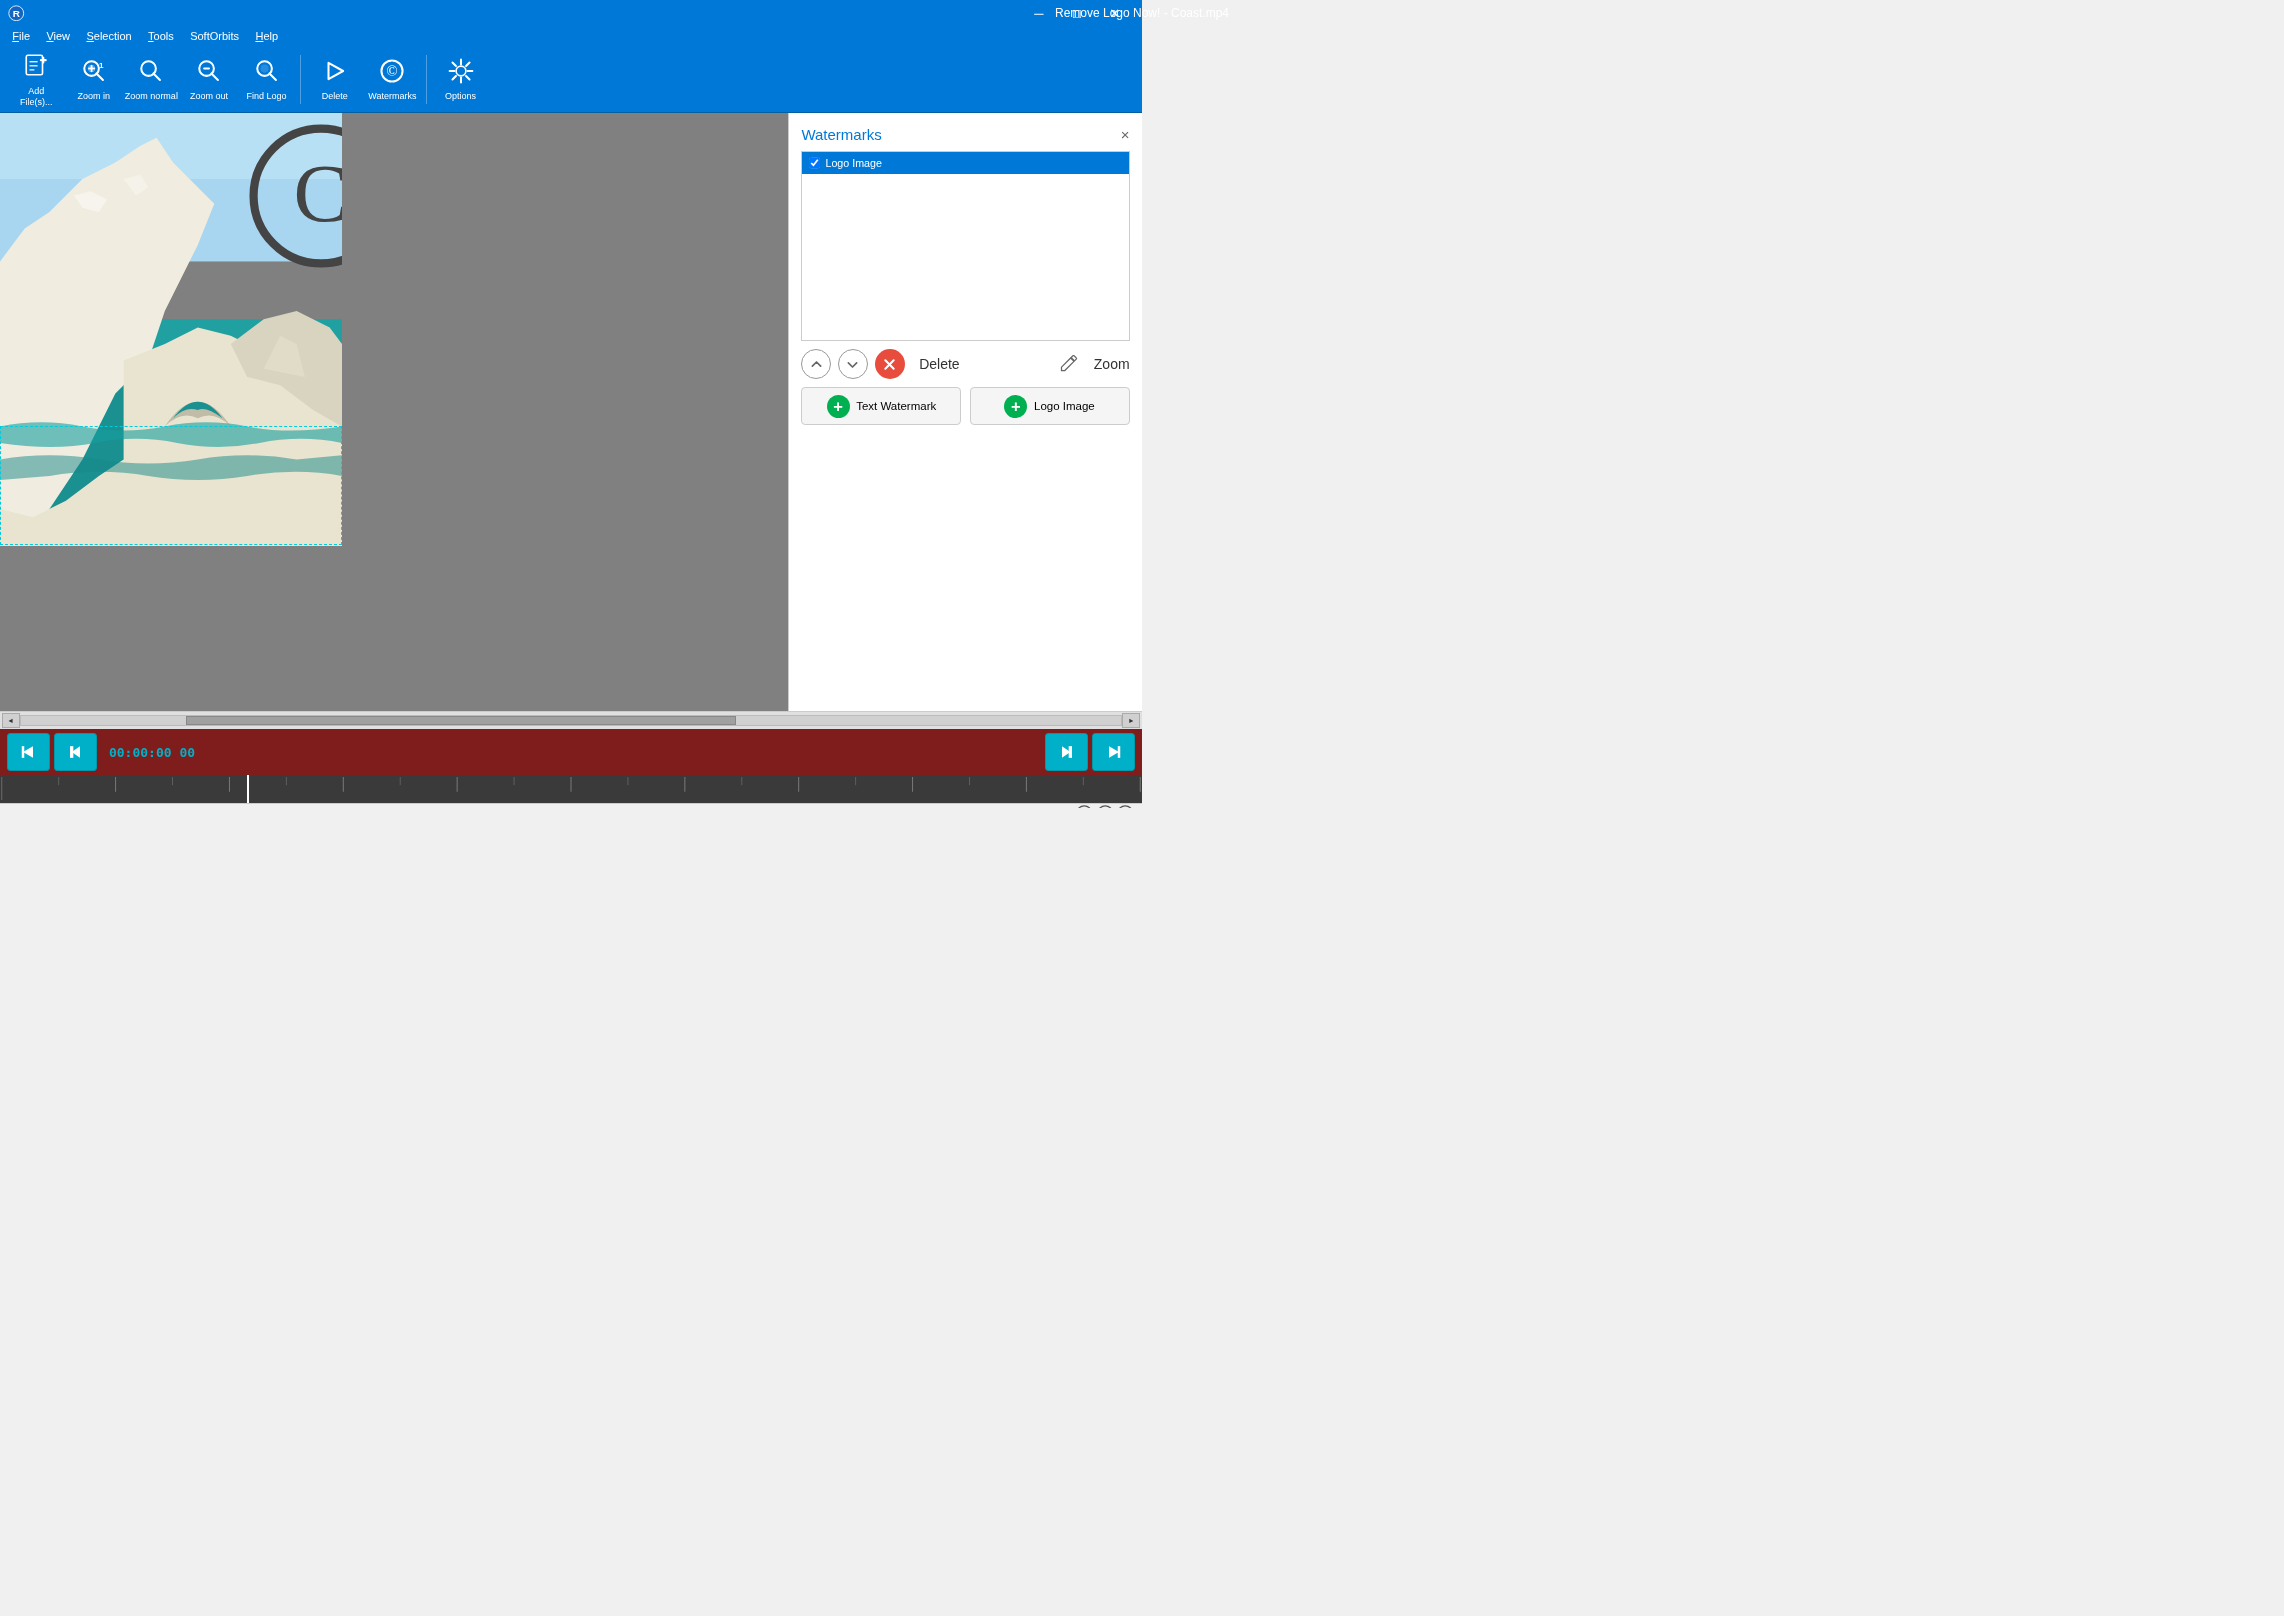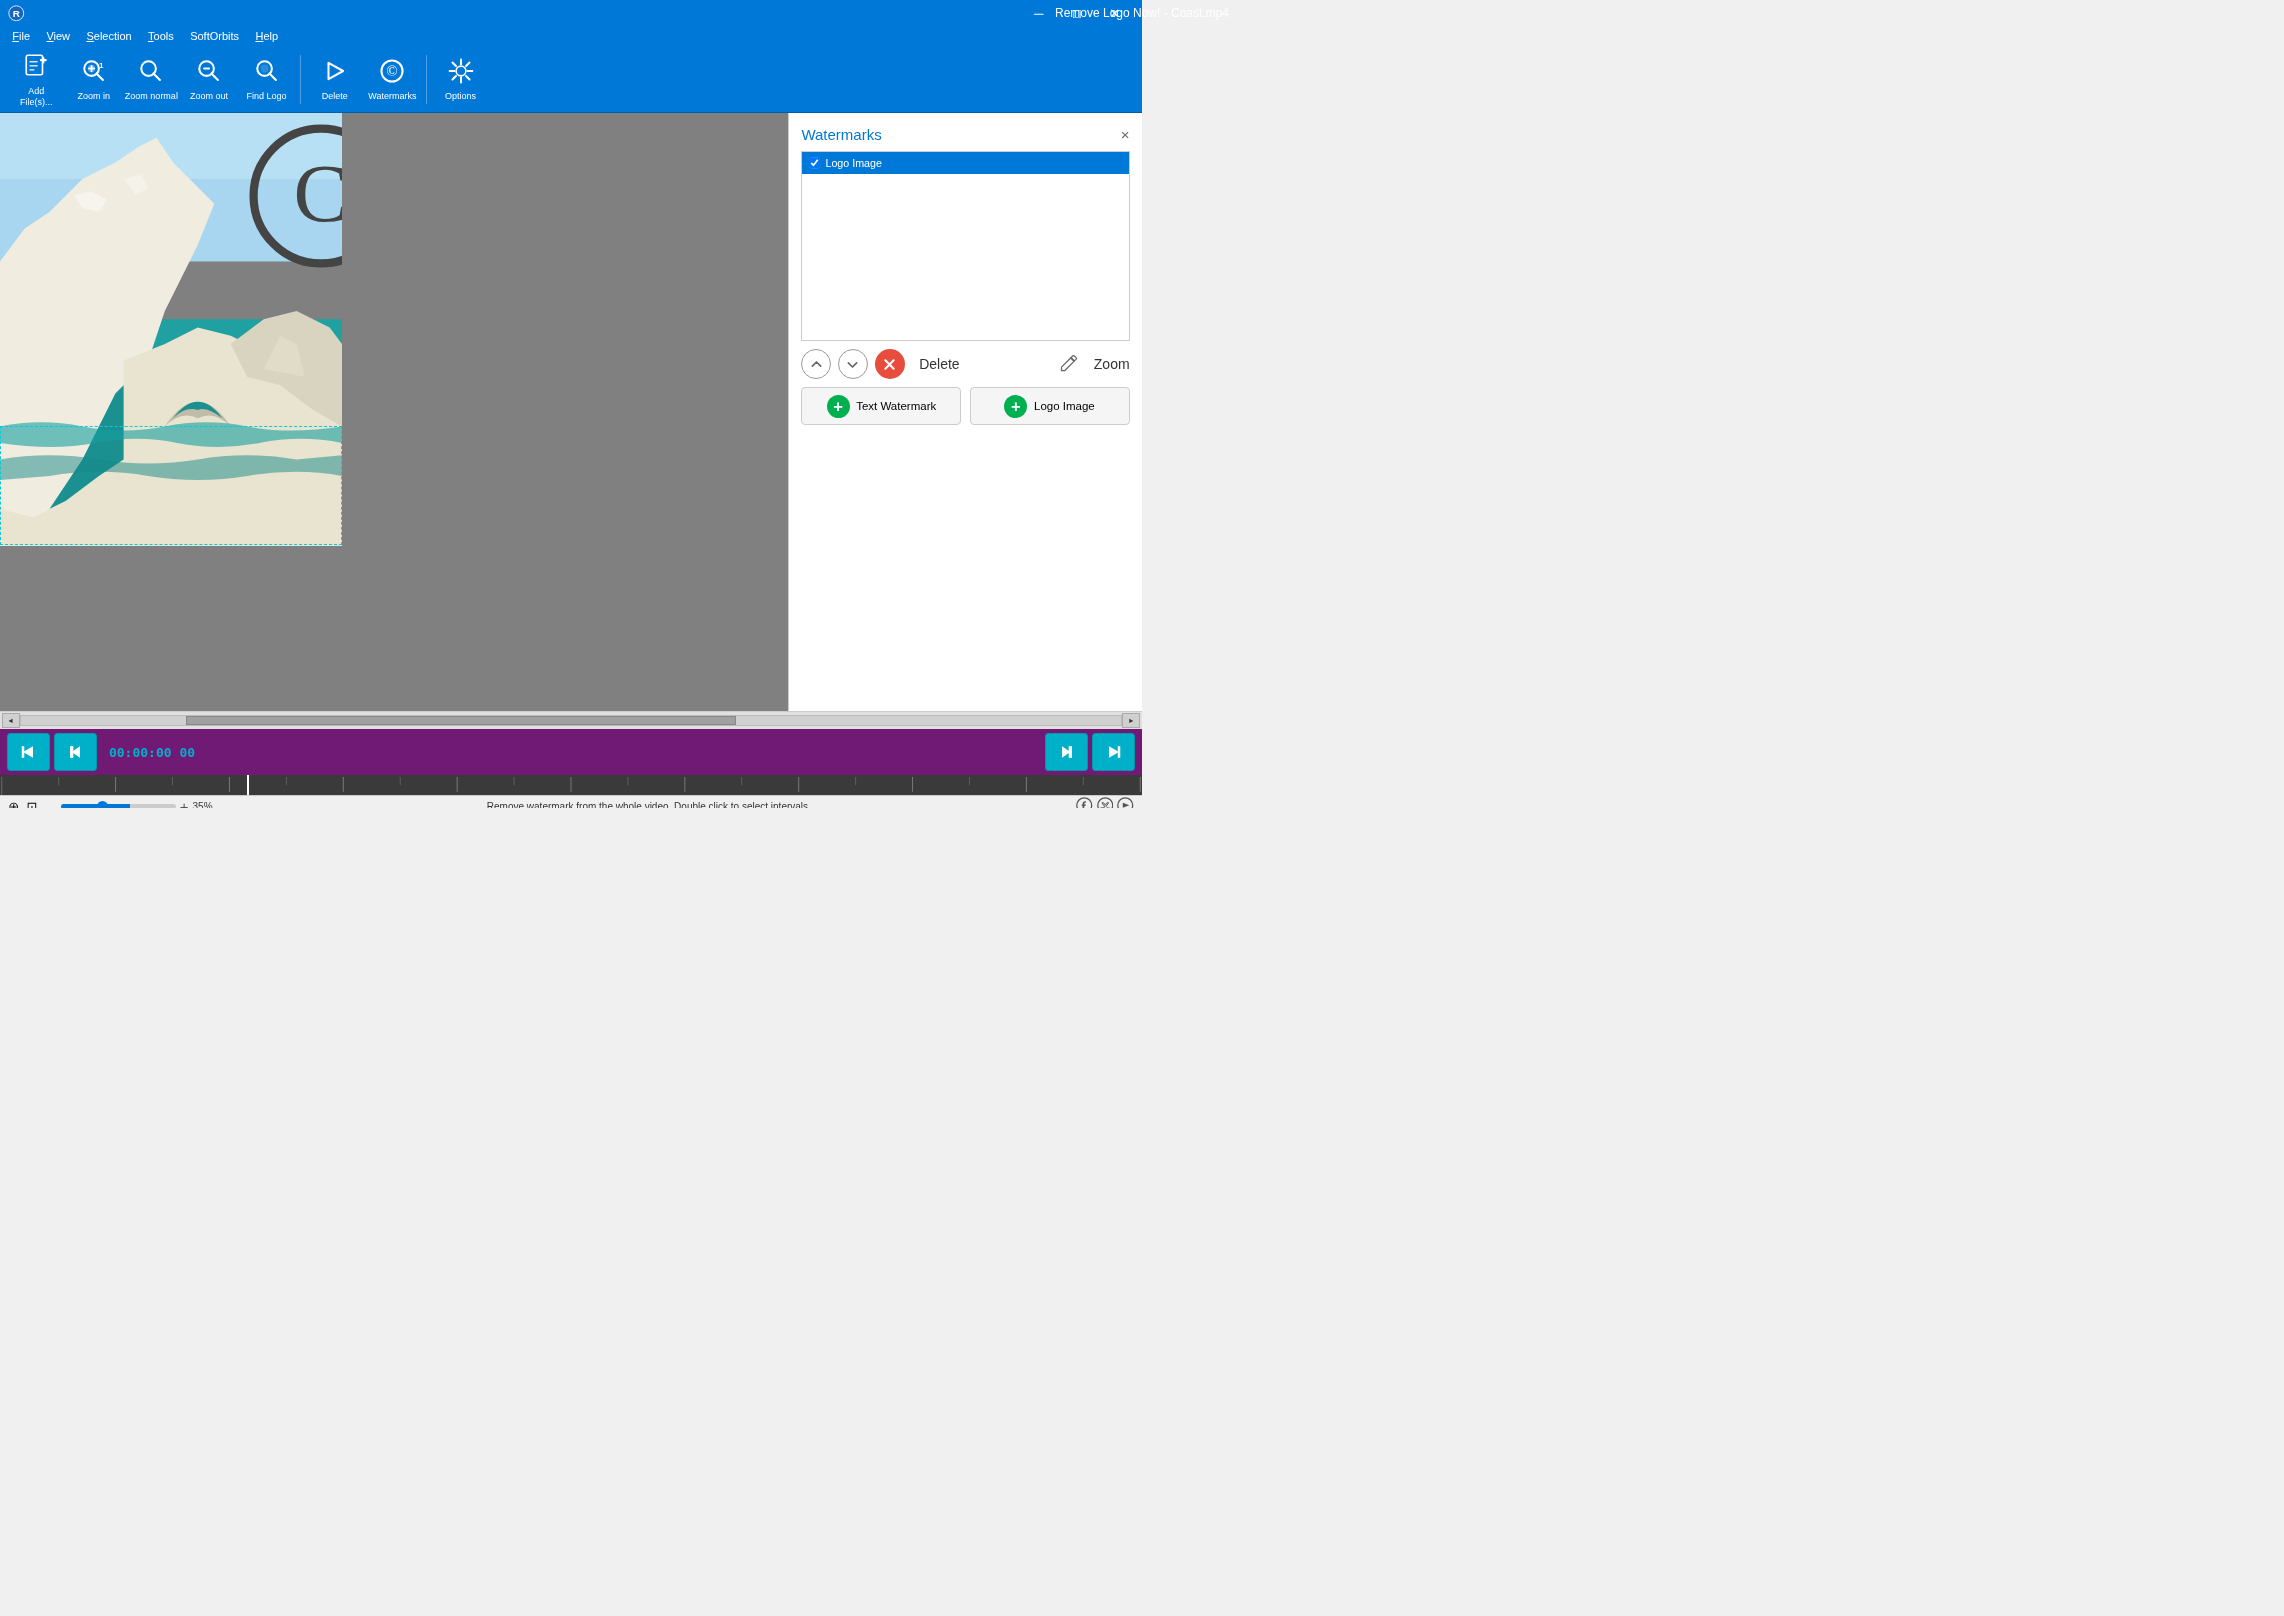--- a/index.html
+++ b/index.html
@@ -177,22 +177,22 @@
     .scroll-thumb {
       position: absolute;
       left: 15%; width: 50%;
       top: 0; bottom: 0;
       background: #a0a0a0;
       border: 0.8px solid #888;
     }
 
     
     .timeline-area {
-      height: 66px;
-      background: #701a75;
+      height: 74px;
+      background: #7f1d1d;
       display: flex;
       flex-direction: column;
     }
     .timeline-controls {
       display: flex; align-items: center;
       padding: 4.1px 6.6px; gap: 4.1px;
     }
     .timeline-btn {
       width: 43px; height: 38px;
       background: #00b0c8; border: 1.6px solid #0099aa;

